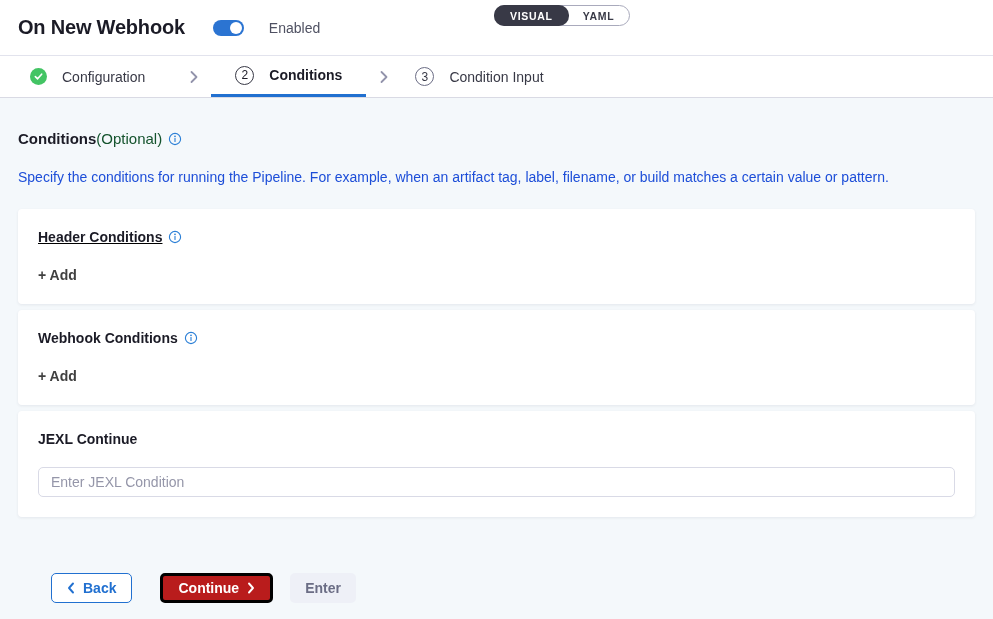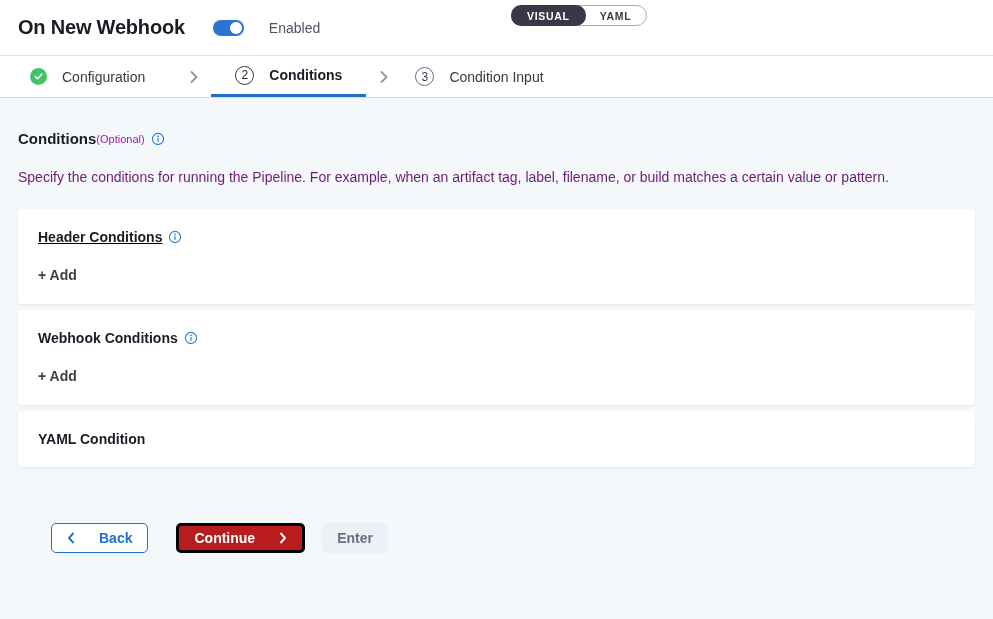--- a/index.html
+++ b/index.html
@@ -6,21 +6,21 @@
   html,body { background:#fff; }
   body { font-family:"Liberation Sans", sans-serif; }
   .page { width:993px; height:619px; background:#f4f8fb; position:relative; overflow:hidden; }
 
   
   .header { height:56px; background:#fff; border-bottom:1px solid #e2e3ed; display:flex; align-items:center; padding:0 18px; position:relative; }
   .page-title { font-size:20px; font-weight:bold; color:#1b1b26; letter-spacing:-0.2px; }
   .toggle { width:31px; height:16px; border-radius:9px; background:#2b74d2; margin-left:28px; position:relative; cursor:pointer; flex:none; }
   .toggle-knob { width:12px; height:12px; background:#fff; border-radius:50%; position:absolute; top:2px; right:2px; }
   .toggle-label { margin-left:11px; font-size:14px; color:#4f5162;padding-left:14px; }
-  .segmented { position:absolute; left:494px; top:5px; height:21px; display:flex; align-items:stretch; border:1px solid #a9aabc; border-radius:11px; background:#fff;margin-left:17px; }
+  .segmented { position:absolute; left:494px; top:5px; height:21px; display:flex; align-items:stretch; border:1px solid #a9aabc; border-radius:11px; background:#fff; }
   .seg { display:flex; align-items:center; padding:0 15px; font-size:10.5px; font-weight:bold; letter-spacing:0.7px; cursor:pointer; }
   .seg.active { background:#383946; color:#fff; border-radius:10px; margin:-1px; padding:0 16px; }
   .seg.inactive { color:#383946; }
 
   
   .tabbar { height:42px; background:#fff; border-bottom:1px solid #d9dae4; display:flex; align-items:stretch; }
   .tab { display:flex; align-items:center; gap:15px; font-size:14px; color:#383946; cursor:pointer; }
   .tab-1 { padding-left:30px; }
   .tab-2 { padding:0 24px; border-bottom:3px solid #2170d0; }
   .tab-2 .tab-label { font-weight:bold; color:#1b1b26; }
@@ -29,35 +29,35 @@
   .chev-sep.s1 { margin-left:44px; margin-right:12px; }
   .chev-sep.s2 { margin-left:13px; margin-right:22px; }
   .check-circle { width:17px; height:17px; border-radius:50%; background:#43c464; display:flex; align-items:center; justify-content:center; flex:none; }
   .num-circle { width:19px; height:19px; border-radius:50%; border:1px solid #383946; color:#1b1b26; display:flex; align-items:center; justify-content:center; font-size:12px; flex:none; background:#fff; }
   .num-circle.upcoming { border-color:#6b6d85; color:#383946; }
 
   
   .content { padding:0 18px; }
   .cond-heading-row { margin-top:32px; display:flex; align-items:center; }
   .cond-heading { font-size:15px; font-weight:bold; color:#1b1b26; }
-  .cond-optional { font-size:11px; color:#a21caf; }
+  .cond-optional { font-size:15px; color:#14532d; }
   .info-icon { color:#2b7fd6; margin-left:6px; display:inline-flex; flex:none; }
-  .description { margin-top:22px; font-size:14px; color:#701a75; }
+  .description { margin-top:22px; font-size:14px; color:#1d4ed8; }
 
   .card { background:#fff; border-radius:4px; box-shadow:0 1px 3px rgba(40,41,61,0.08); padding:20px; margin-bottom:6px; }
   .card.first { margin-top:24px;text-decoration:underline; }
   .card-title-row { display:flex; align-items:center; }
   .card-title { font-size:14px; font-weight:bold; color:#1b1b26; }
   .add-link { margin-top:22px; font-size:14px; font-weight:bold; color:#404040; cursor:pointer; display:inline-block; }
   .jexl-input { display:block; width:100%; height:30px; margin-top:20px; border:1px solid #d9dae6; border-radius:5px; padding:0 12px; font-size:14px; color:#1b1b26; background:#fff; font-family:"Liberation Sans", sans-serif; outline:none; }
   .jexl-input::placeholder { color:#9596a9; }
 
   
   .footer { display:flex; align-items:center; margin:56px 0 0 33px; }
-  .btn { height:30px; border-radius:5px; font-size:14px; font-weight:bold; display:inline-flex; align-items:center; gap:24px; padding:0 15px; cursor:pointer; font-family:"Liberation Sans", sans-serif; }
+  .btn { height:30px; border-radius:5px; font-size:14px; font-weight:bold; display:inline-flex; align-items:center; gap:8px; padding:0 15px; cursor:pointer; font-family:"Liberation Sans", sans-serif; }
   .btn-back { background:#fff; border:1px solid #2170d0; color:#2170d0; }
   .btn-continue { background:#b91c1c; border:3px solid #000000; color:#fff; margin-left:28px; }
   .btn-cancel { background:#eef0f7; border:none; color:#6b6d85; margin-left:17px; }
   .btn svg { flex:none; }
 </style>
 </head>
 <body>
 
 <div class="page">
 
@@ -141,22 +141,23 @@
               <circle cx="8" cy="4.9" r="1" fill="currentColor"></circle>
               <rect x="7.35" y="6.9" width="1.3" height="4.6" rx="0.65" fill="currentColor"></rect>
             </svg>
         </span>
       </div>
       <span class="add-link">+ Add</span>
     </div>
 
     <div class="card">
       <div class="card-title-row">
-        <span class="card-title">YAML Condition</span>
+        <span class="card-title">JEXL Continue</span>
       </div>
+      <input class="jexl-input" type="text" placeholder="Enter JEXL Condition" style="">
     </div>
 
     <div class="footer">
       <button class="btn btn-back">
         <svg width="8" height="12" viewBox="0 0 8 12">
             <polyline points="6,1.5 2,6 6,10.5" fill="none" stroke="currentColor" stroke-width="1.9" stroke-linecap="round" stroke-linejoin="round"></polyline>
           </svg>
         <span>Back</span>
       </button>
       <button class="btn btn-continue">

